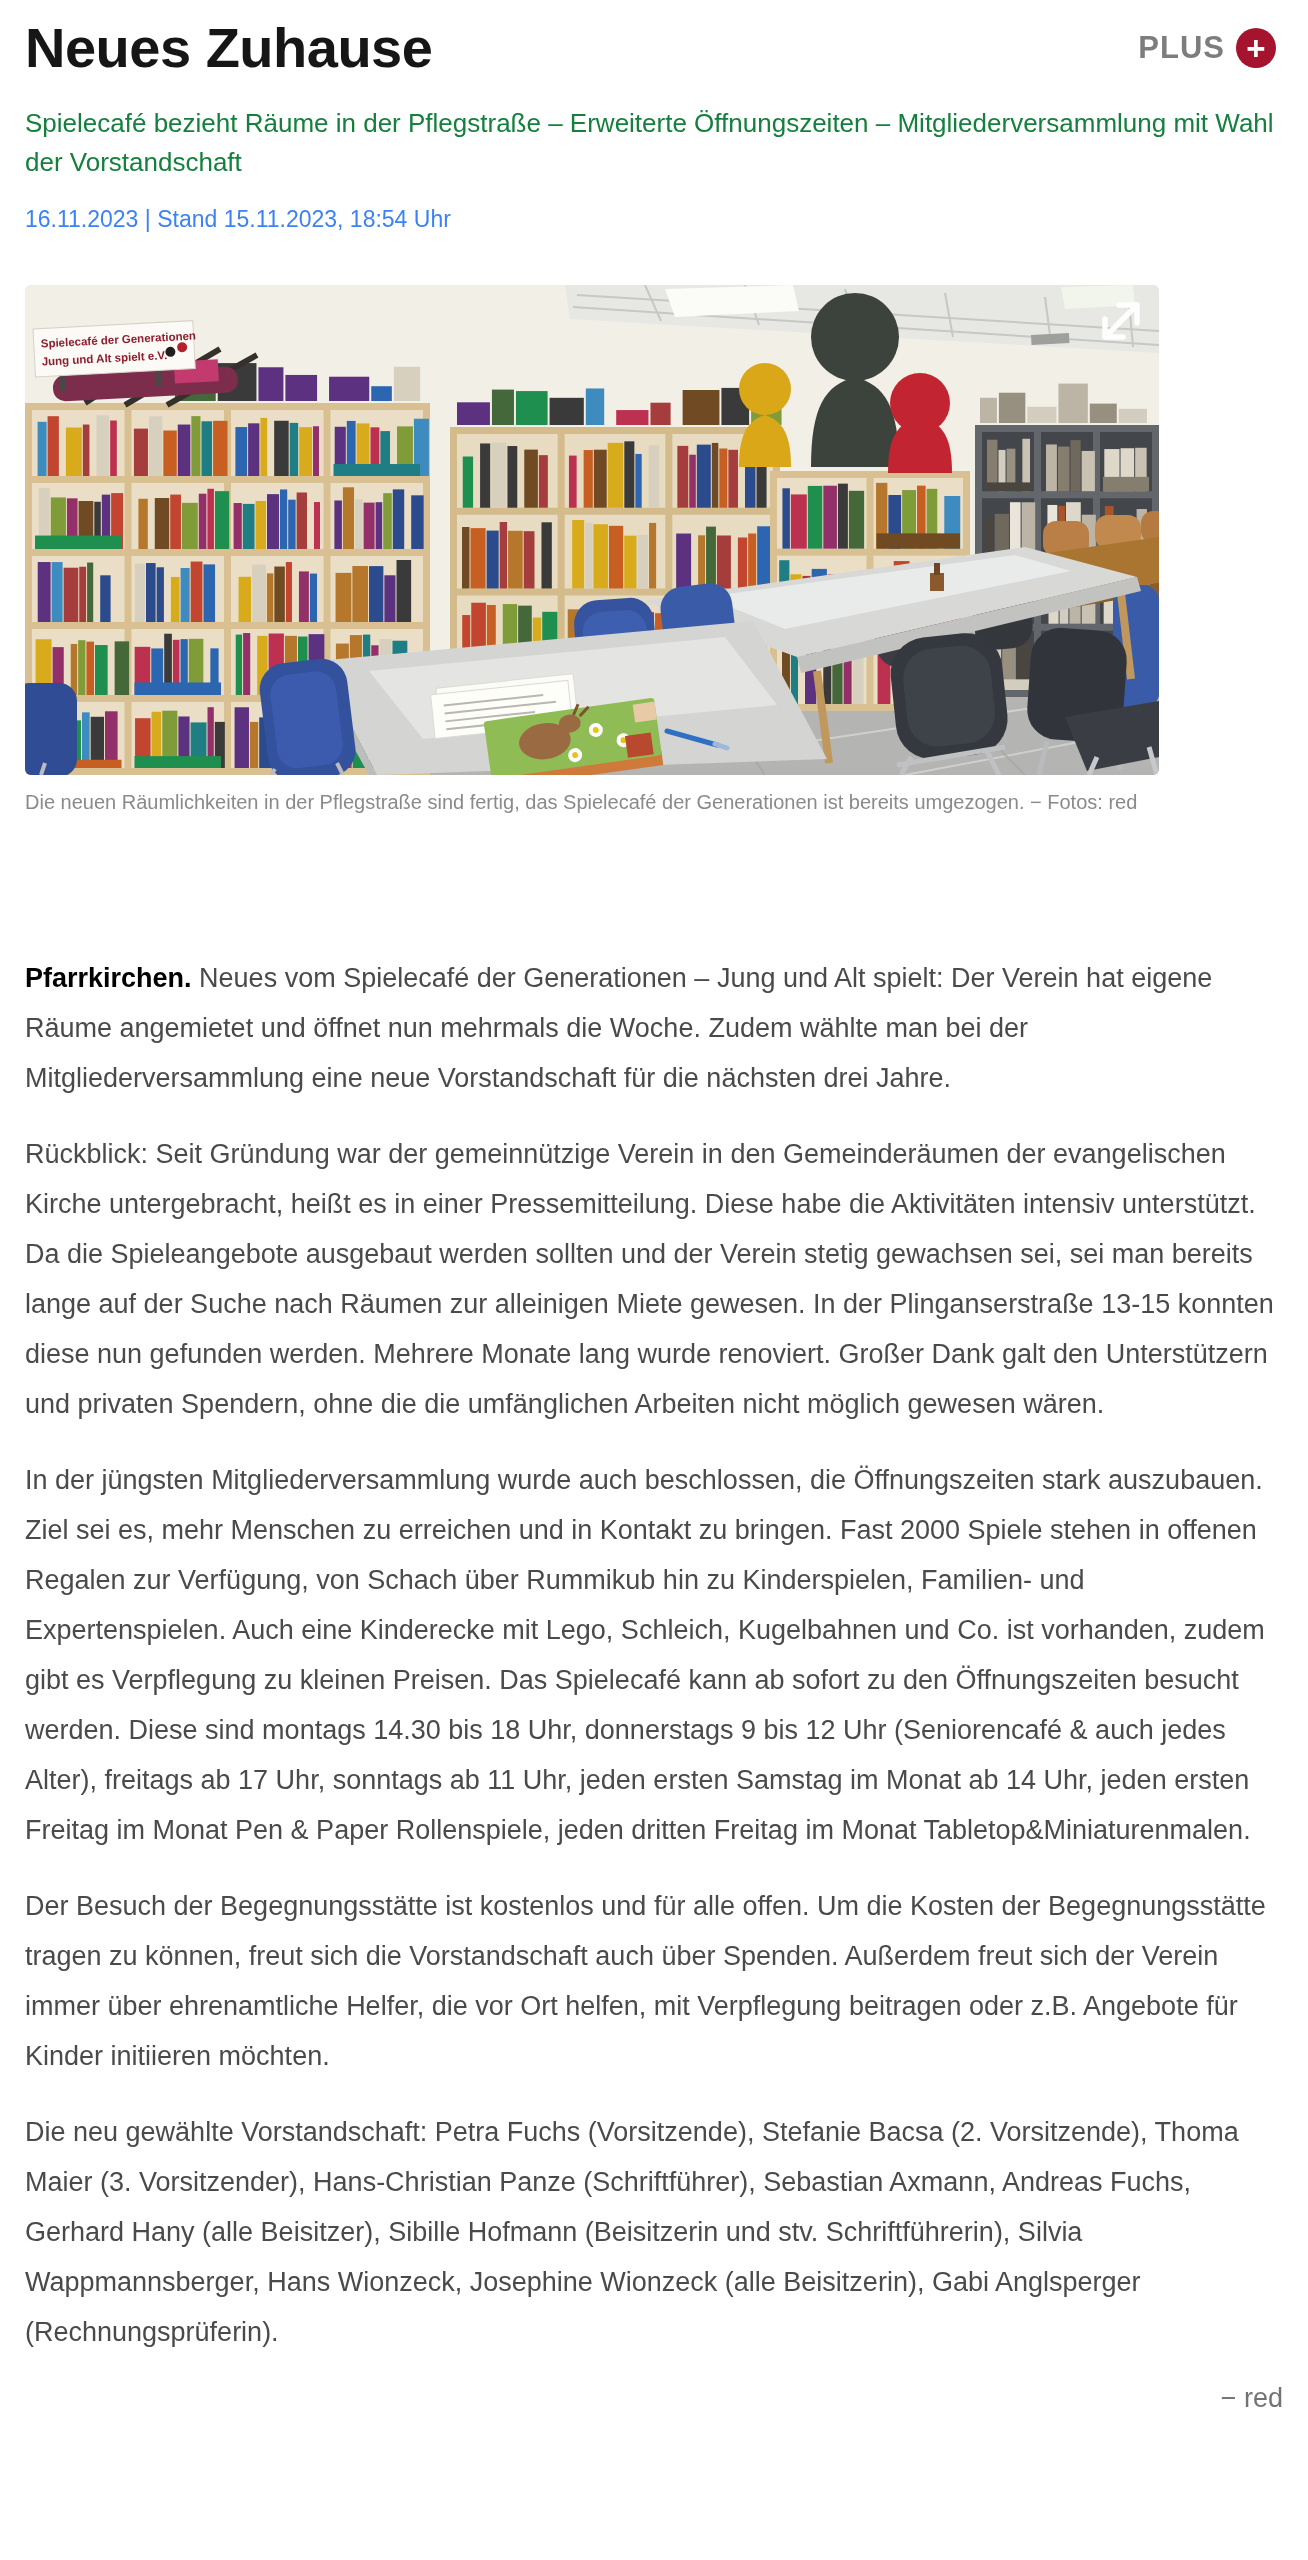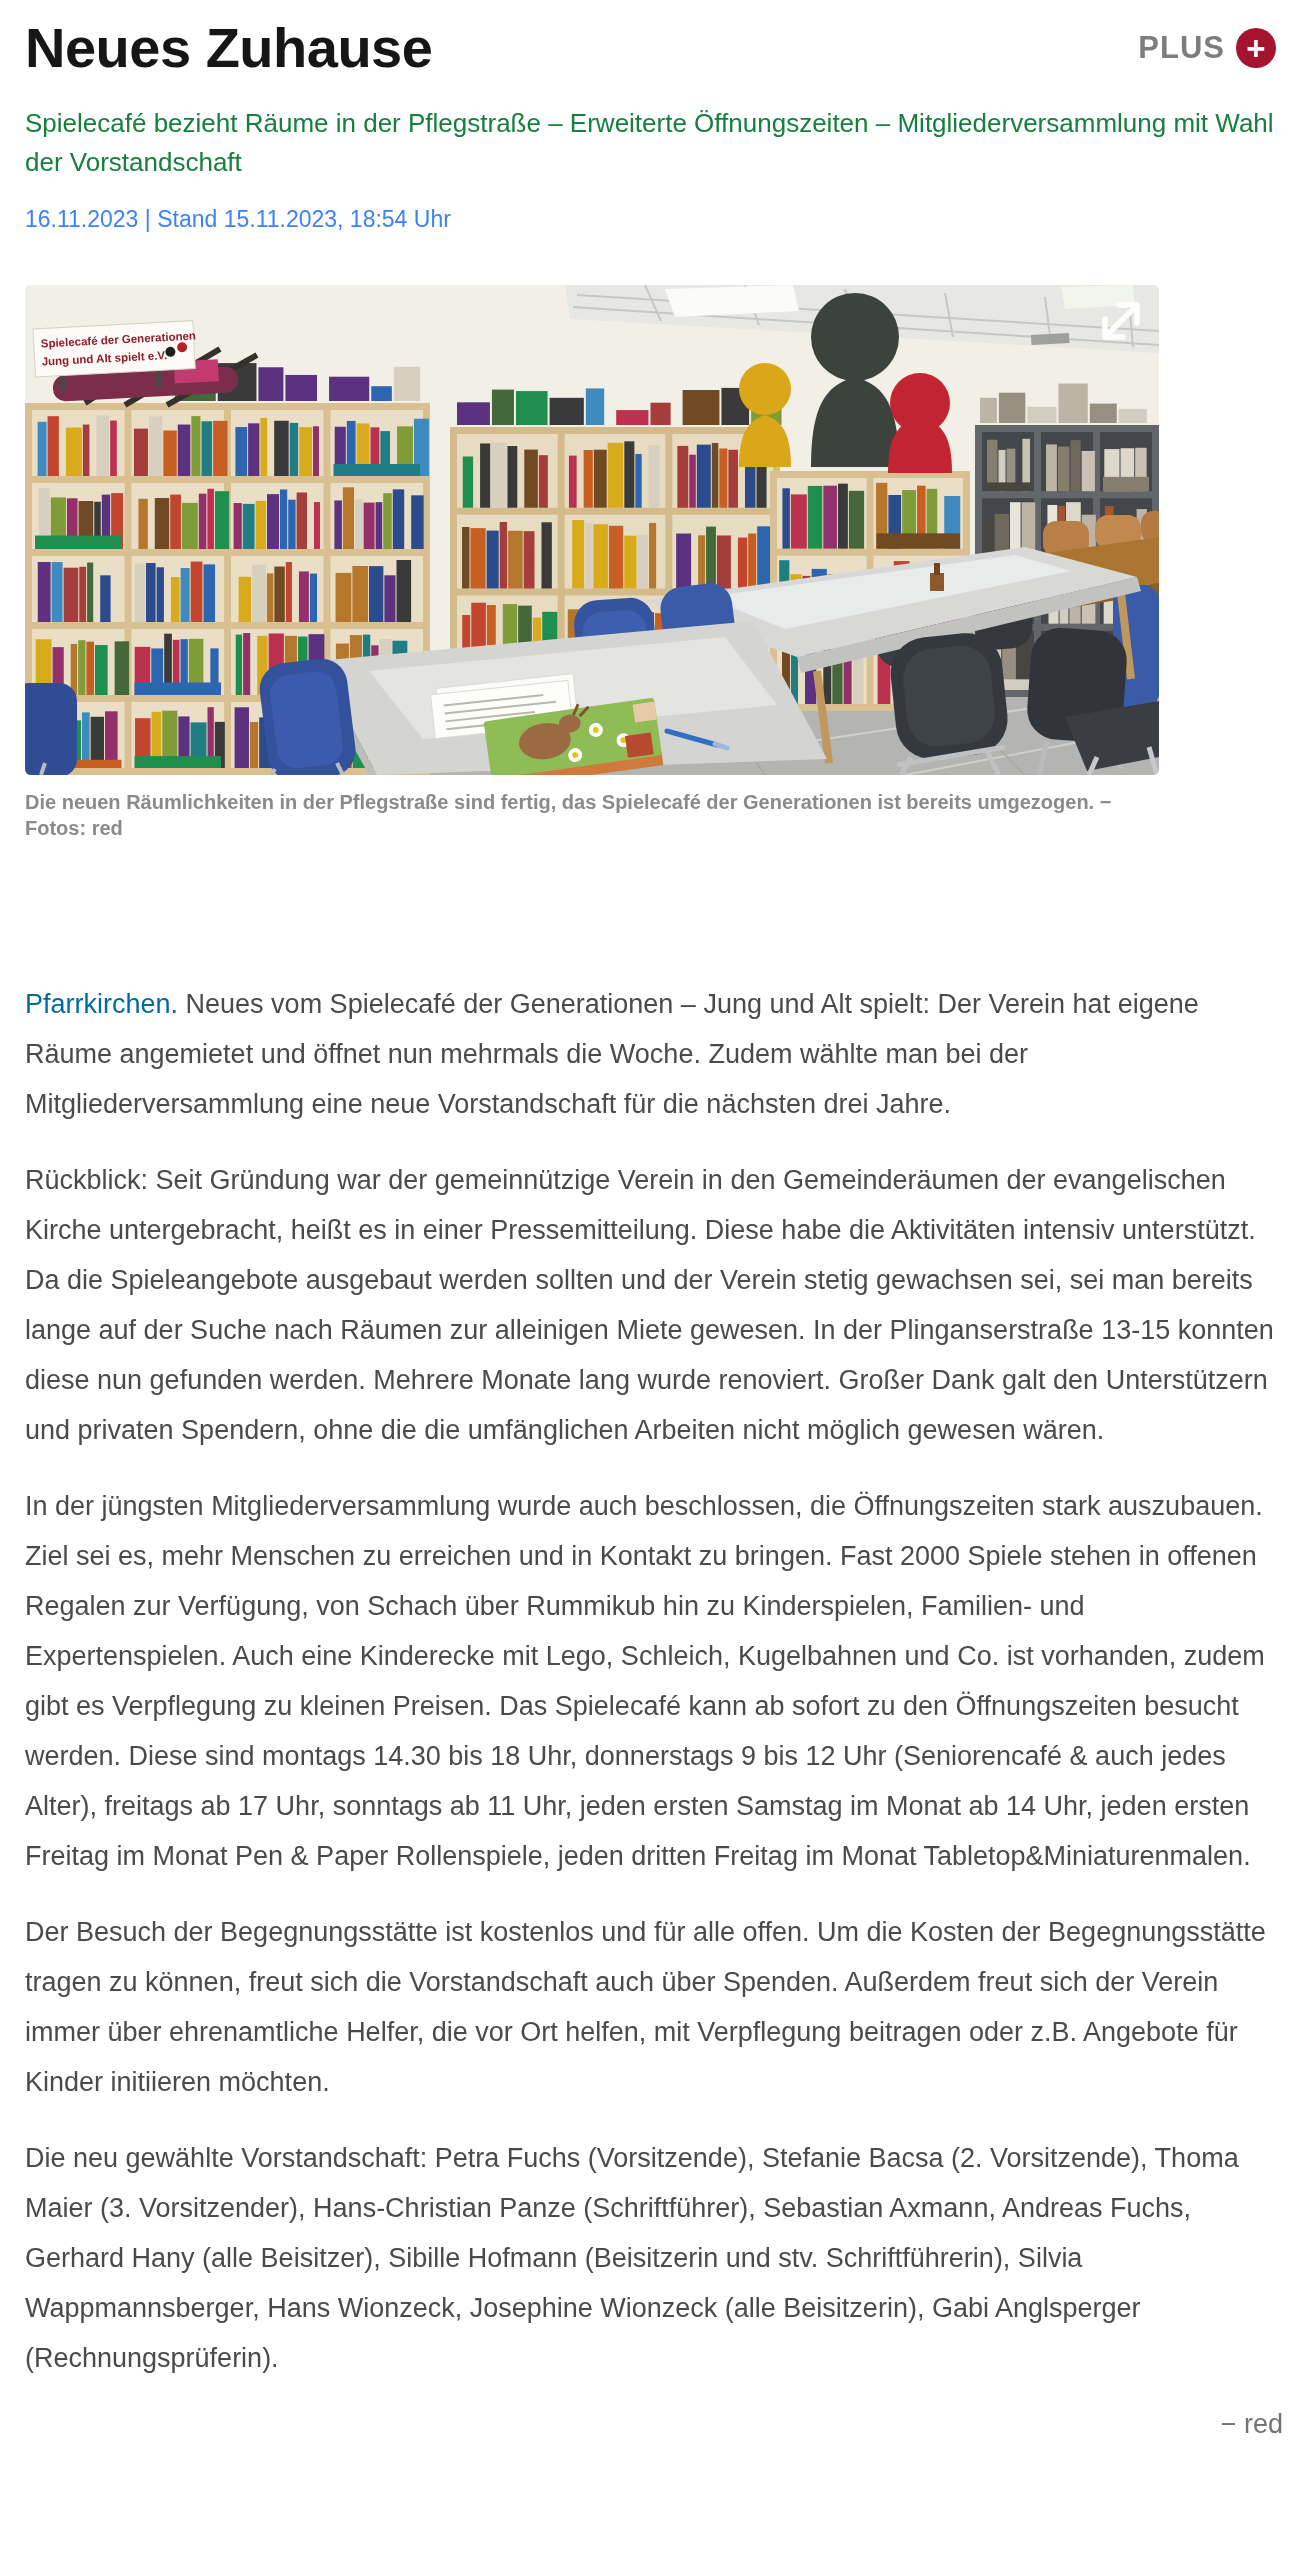--- a/index.html
+++ b/index.html
@@ -13,25 +13,25 @@
 
   .plus-badge{position:absolute;top:10px;right:32px;display:flex;align-items:center;gap:11px;}
   .plus-text{font-size:31px;font-weight:700;color:#7d7d7d;letter-spacing:1px;}
   .plus-circle{width:40px;height:40px;border-radius:50%;background:#a5132f;color:#fff;display:flex;
                align-items:center;justify-content:center;font-size:33px;font-weight:700;line-height:1;}
 
   figure.photo{margin:52px 0 0;width:1134px;}
   .photo-frame{width:1134px;height:490px;border-radius:6px;overflow:hidden;position:relative;background:#f1eee6;}
   .photo-frame svg.scene{display:block;width:100%;height:100%;}
   .expand-btn{position:absolute;top:6px;right:8px;width:60px;height:60px;cursor:pointer;background:transparent;border:none;padding:0;}
-  figcaption{margin-top:14px;font-size:20px;color:#8a8a8a;line-height:1.3;font-weight:bold;}
+  figcaption{margin-top:14px;font-size:20px;color:#8a8a8a;line-height:1.3;}
 
   .article{margin-top:138px;font-size:27px;line-height:50px;color:#4a4a4a;max-width:1258px;}
   .article p{margin:0 0 26px;}
-  .lead{font-weight:400;color:#0369a1;}
+  .lead{font-weight:700;color:#000000;}
   .signature{margin-top:18px;text-align:right;font-size:27px;color:#737373;max-width:1258px;}
 </style>
 </head>
 <body>
 
 <div class="page">
   <div class="content">
 
     <div class="plus-badge">
       <span class="plus-text">PLUS</span>

